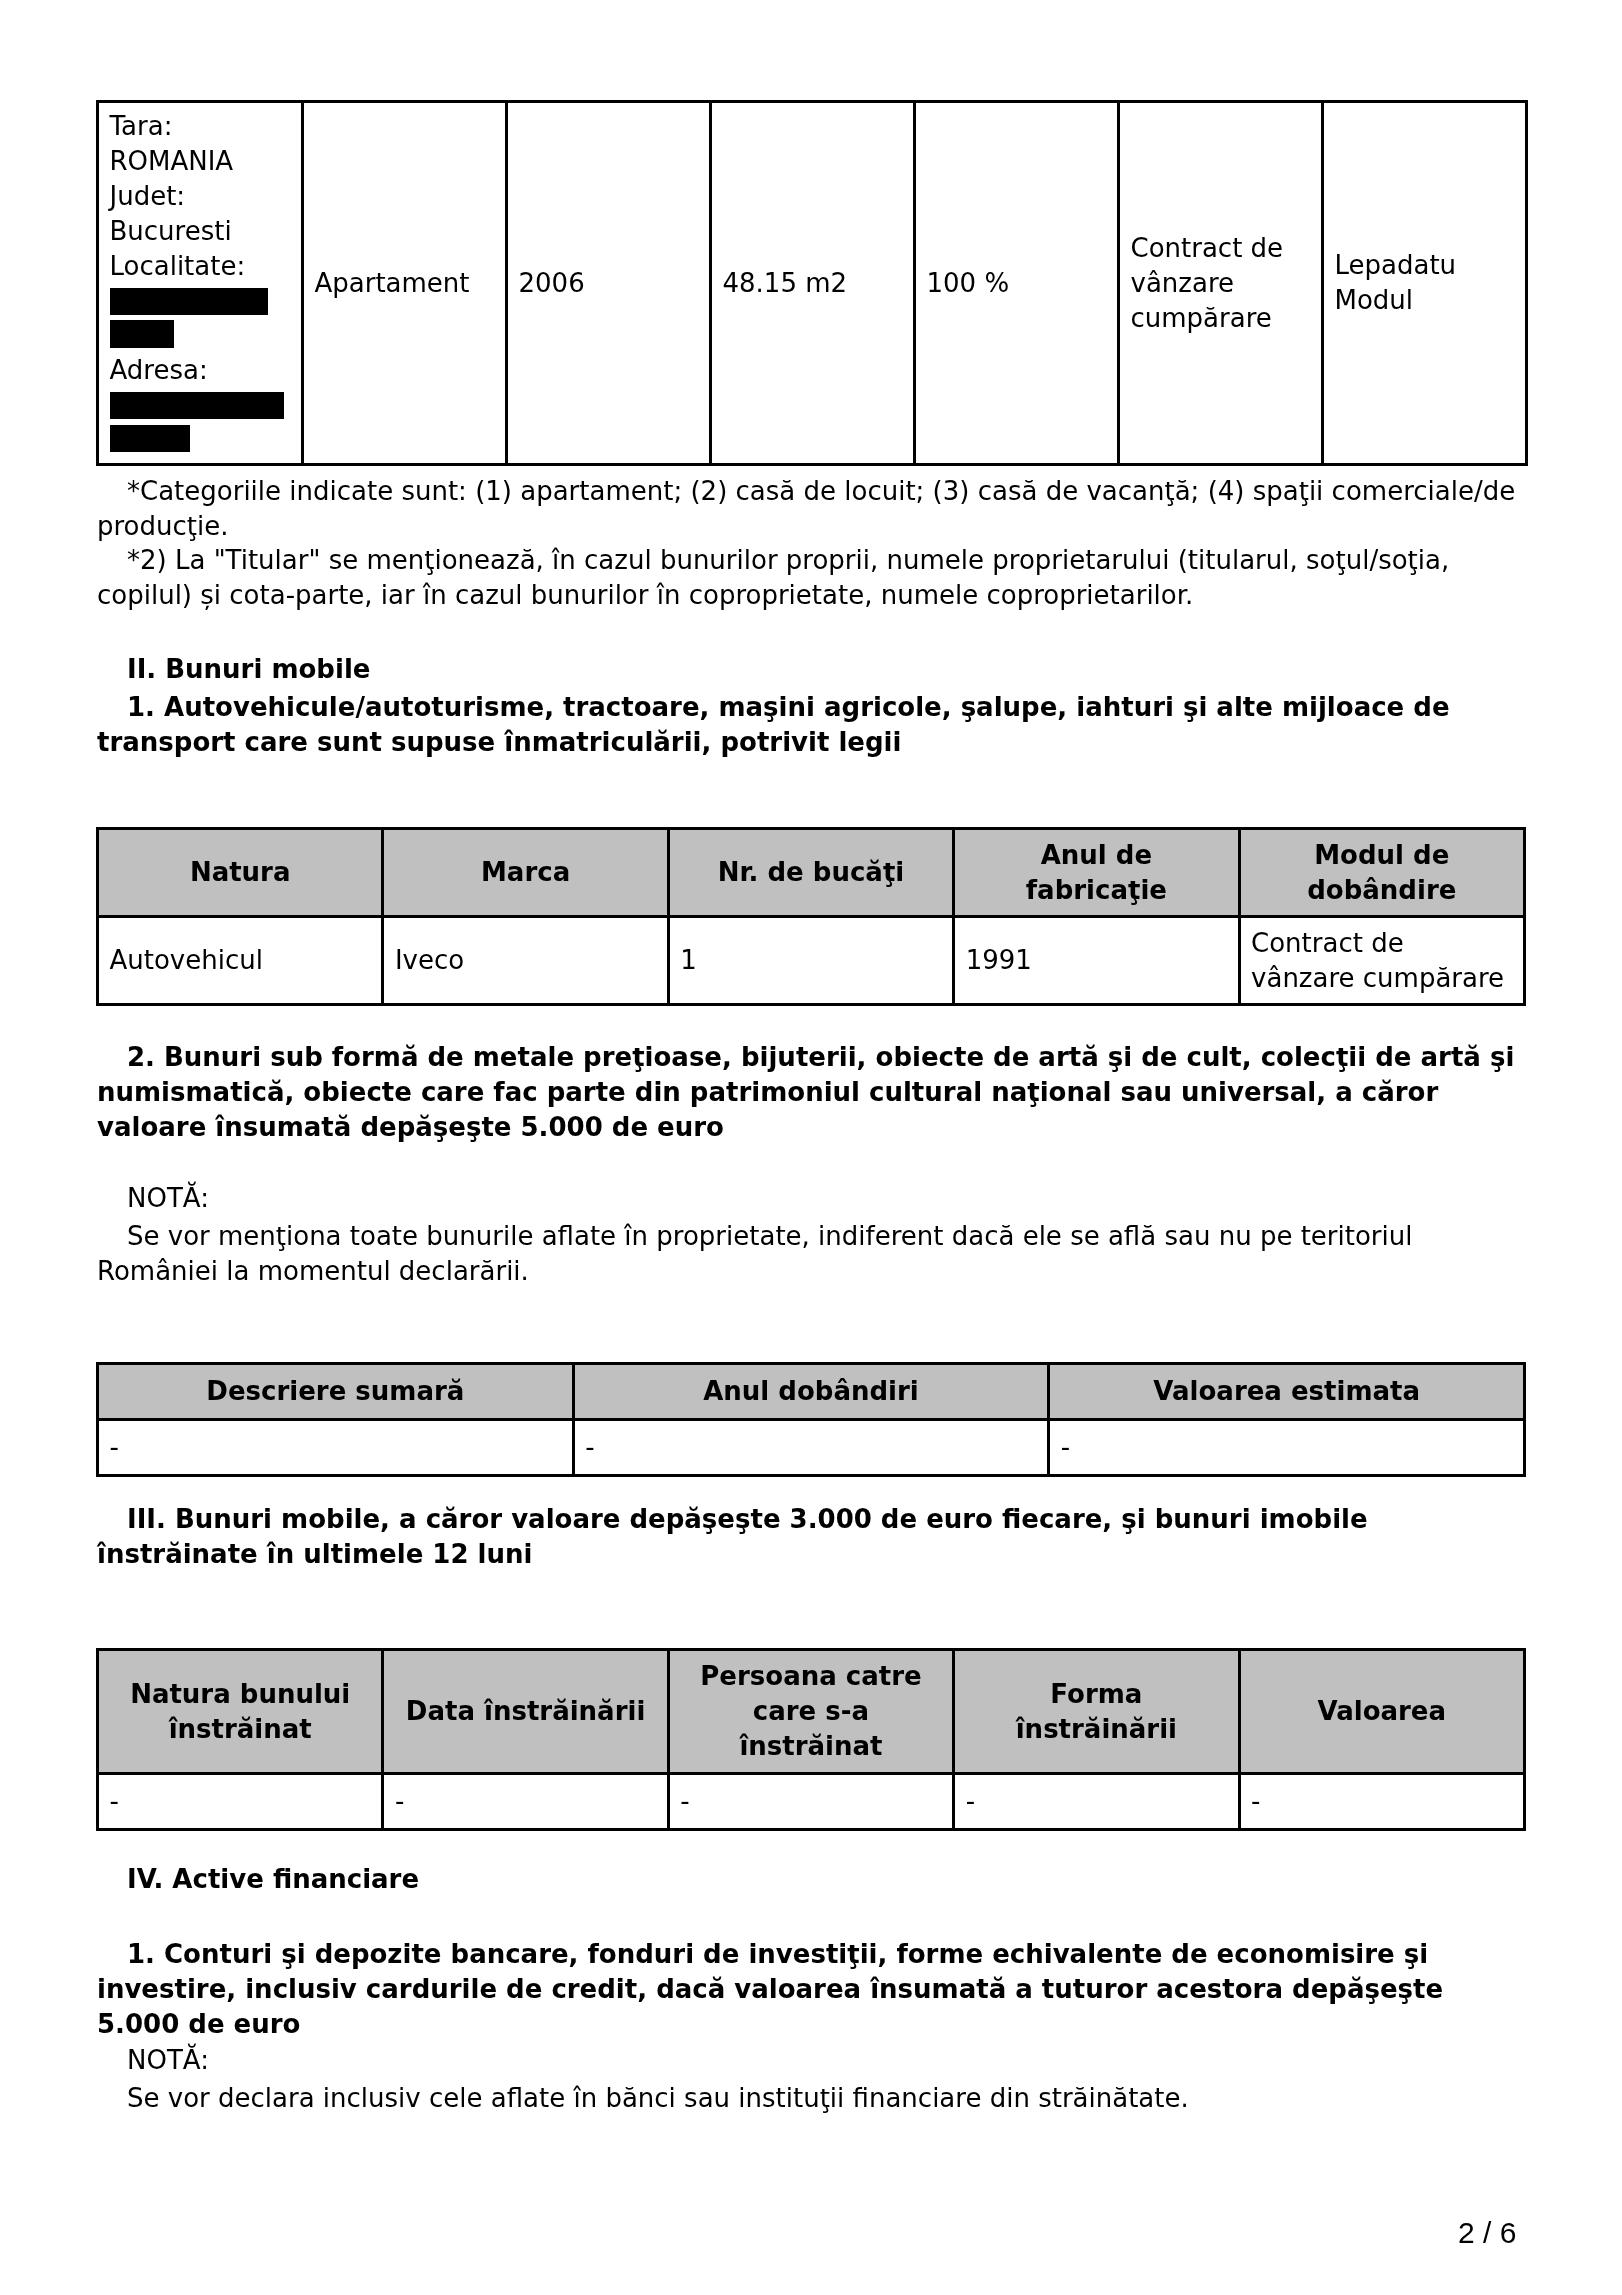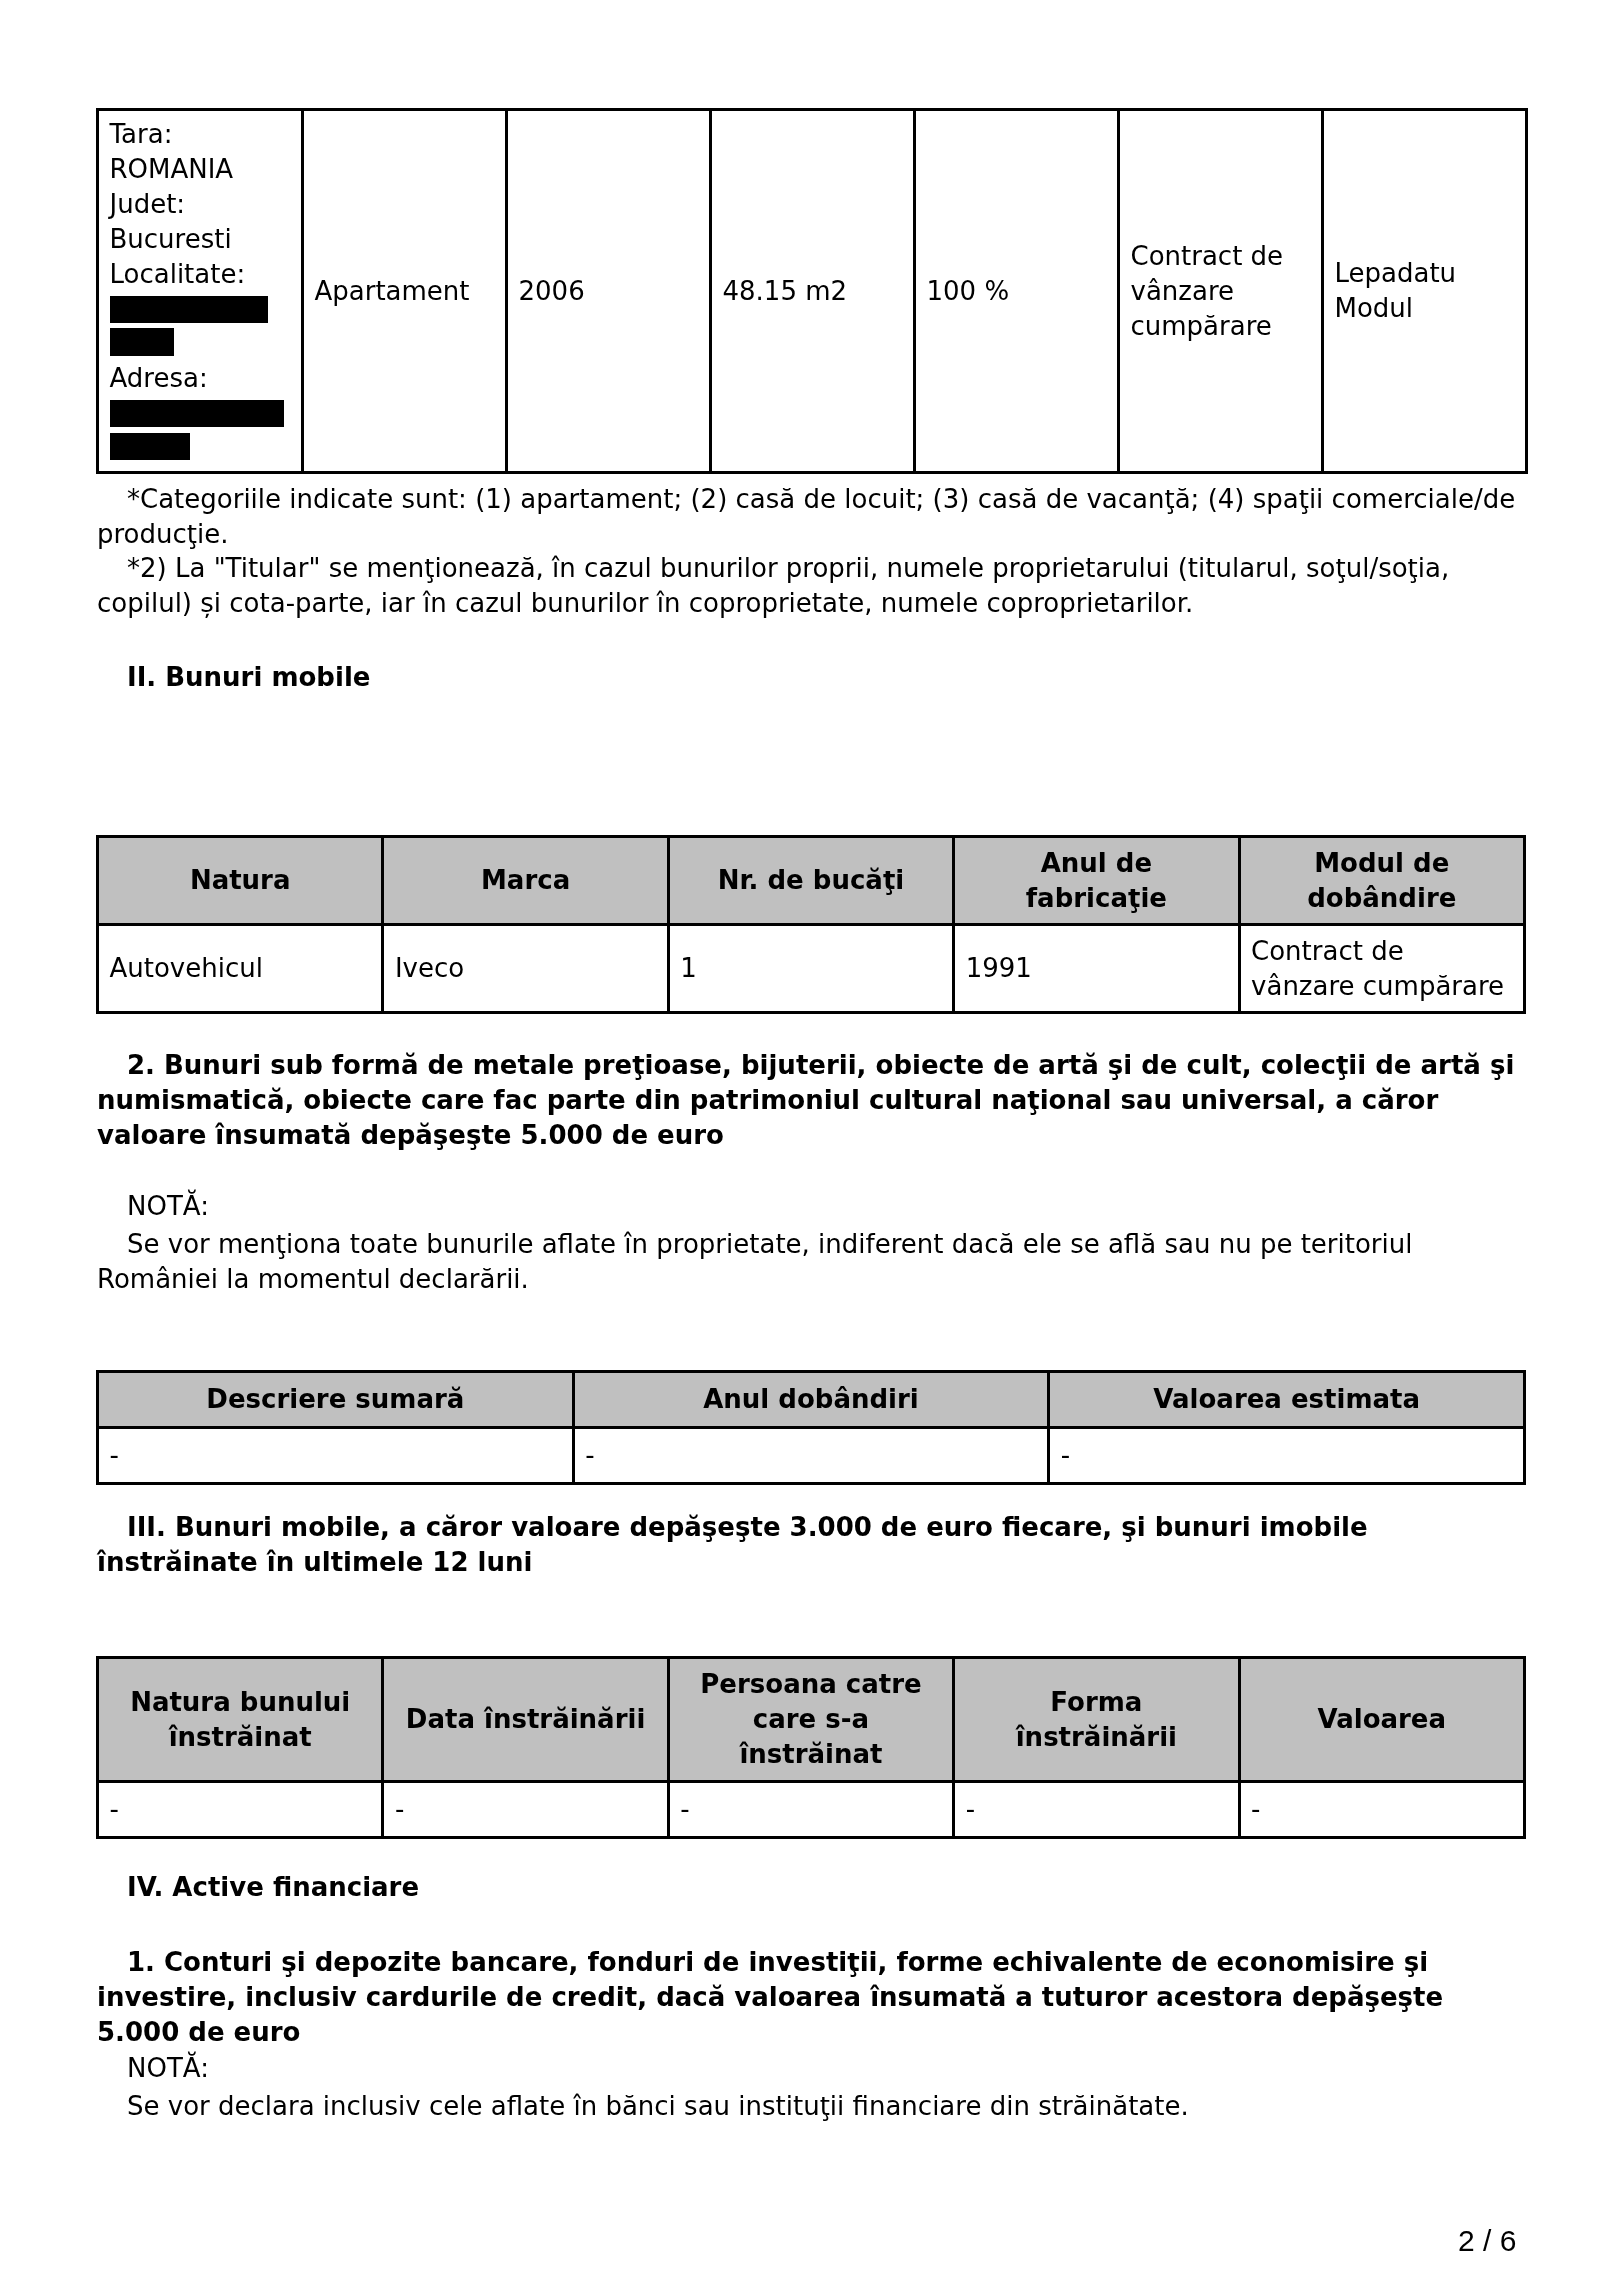--- a/index.html
+++ b/index.html
@@ -1,21 +1,21 @@
 <!DOCTYPE html>
 <html style="font-size:10.5px"><head>
 <meta charset="utf-8">
 <style>
   html, body { margin: 0; padding: 0; background: #ffffff; }
   body {
     width: 1622px; height: 2295px; position: relative; overflow: hidden;
     font-family: "DejaVu Sans", "Liberation Sans", sans-serif;
     color: #000000;
   }
-  .page { position: absolute; left: 0; top: 12px; width: 1622px; height: 1928px; }
+  .page { position: absolute; left: 0; top: 4px; width: 1622px; height: 1928px; }
 
   table.doc {
     position: absolute; left: 96px; width: 1430px;
     border-collapse: collapse; table-layout: fixed;
     border: 3.3px solid #000;
   }
   table.doc td, table.doc th {
     border: 3.3px solid #000;
     font-size: 26px; line-height: 35px;
     padding: 2.6px 10.5px; vertical-align: middle; text-align: left;
@@ -94,20 +94,21 @@
       <td>Contract de vânzare cumpărare</td>
       <td>Lepadatu Modul</td>
     </tr>
   </tbody>
     </table>
 
   <p class="txt indent" style="top:469px">*Categoriile indicate sunt: (1) apartament; (2) casă de locuit; (3) casă de vacanţă; (4) spaţii comerciale/de producţie.</p>
   <p class="txt indent" style="top:538px">*2) La "Titular" se menţionează, în cazul bunurilor proprii, numele proprietarului (titularul, soţul/soţia, copilul) și cota-parte, iar în cazul bunurilor în coproprietate, numele coproprietarilor.</p>
 
   <p class="txt b indent" style="top:647px">II. Bunuri mobile</p>
+  <p class="txt b indent" style="top:685px">1. Autovehicule/autoturisme, tractoare, maşini agricole, şalupe, iahturi şi alte mijloace de transport care sunt supuse înmatriculării, potrivit legii</p>
 
   <table class="doc" id="t-vehicles">
     <thead>
       <tr>
         <th>Natura</th>
         <th>Marca</th>
         <th>Nr. de bucăţi</th>
         <th>Anul de fabricaţie</th>
         <th>Modul de dobândire</th>
       </tr>

